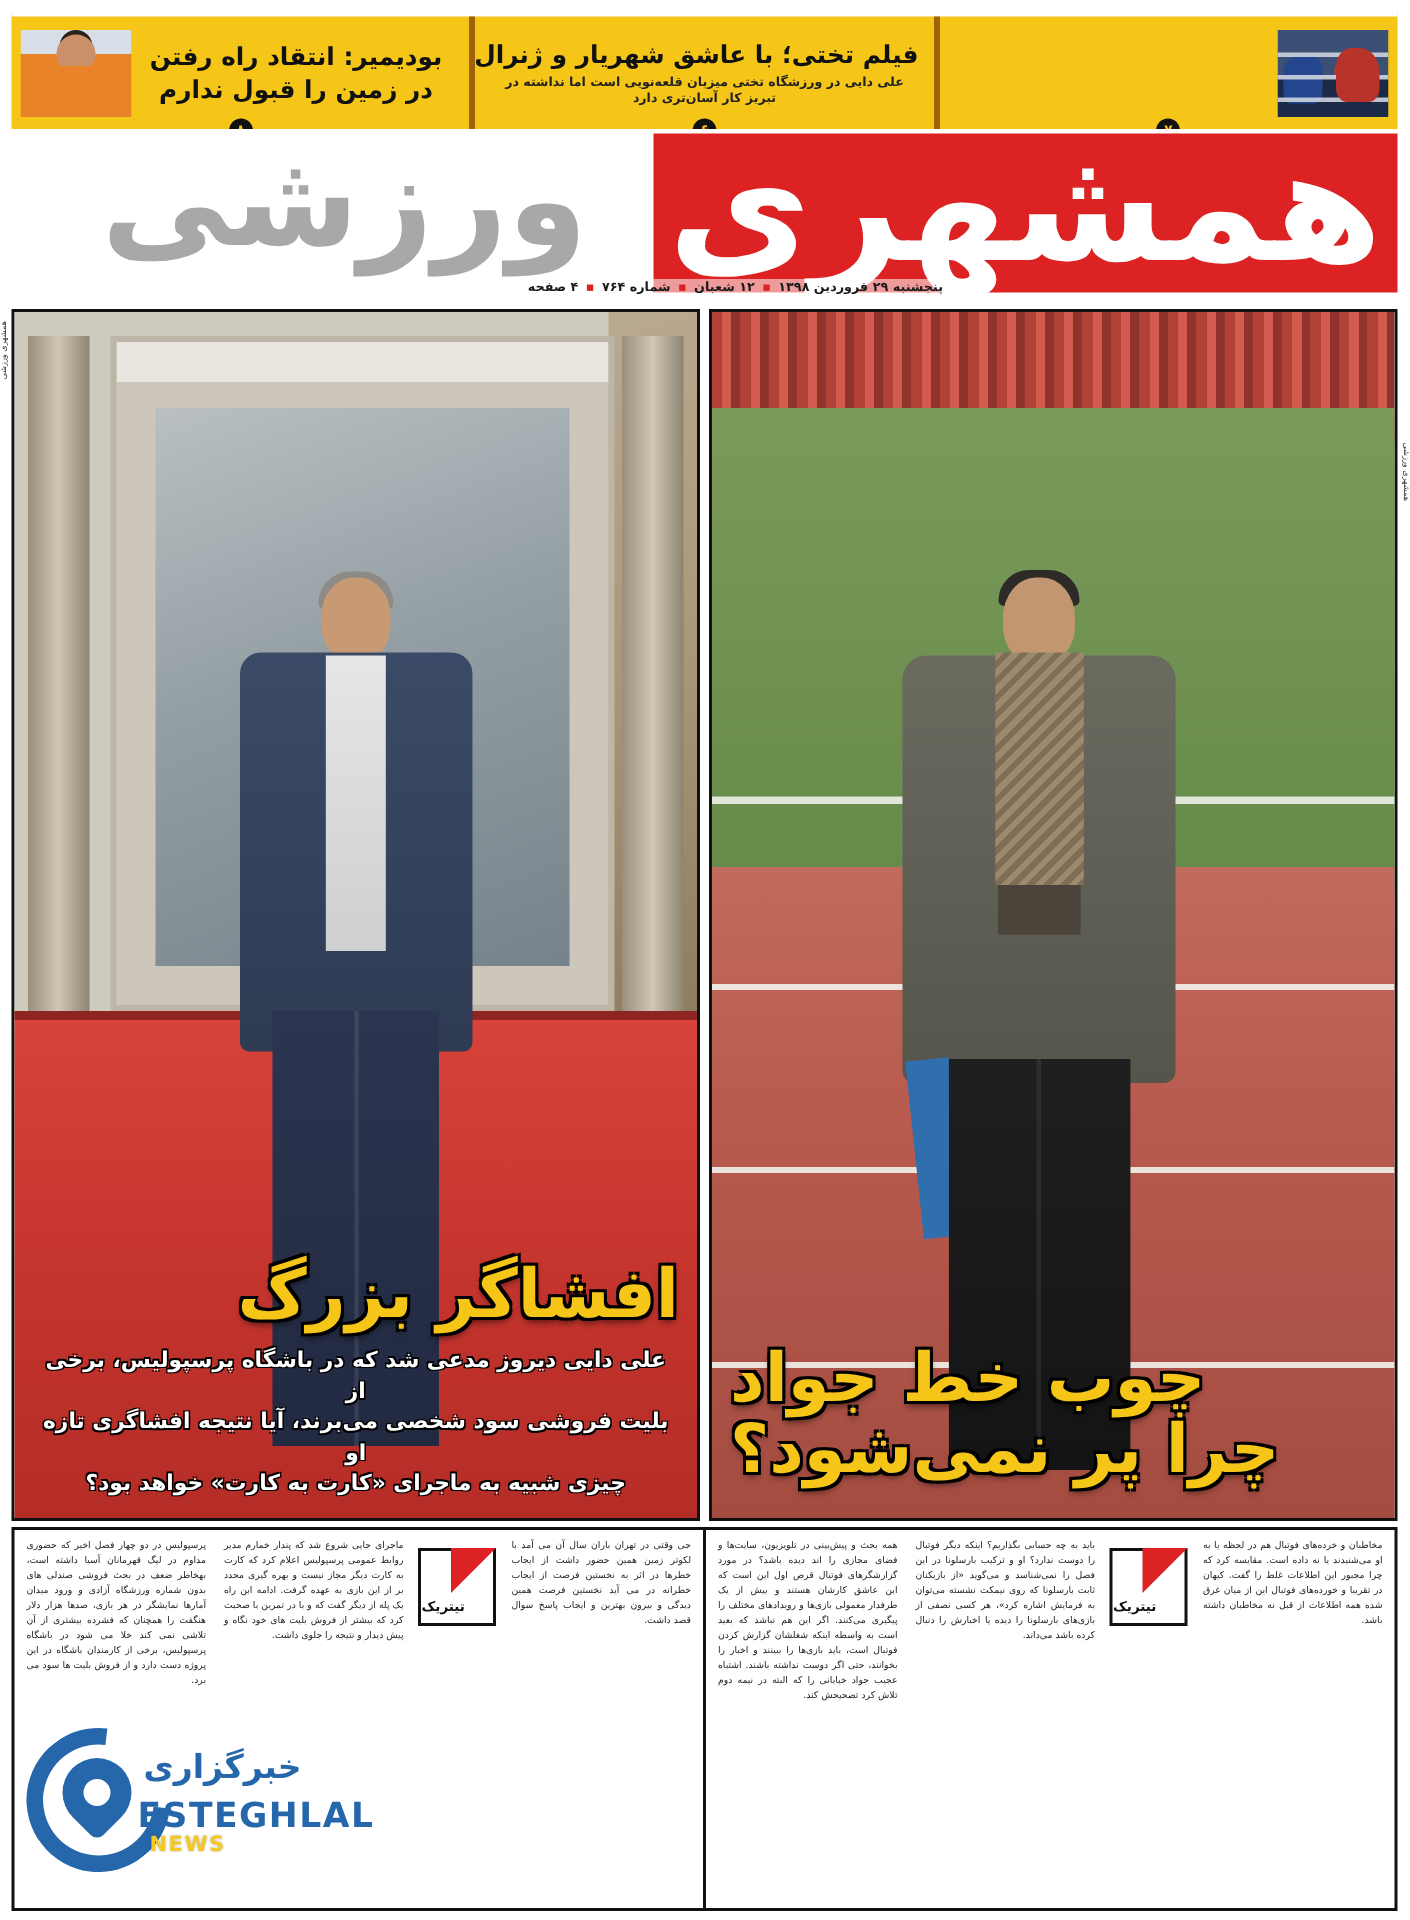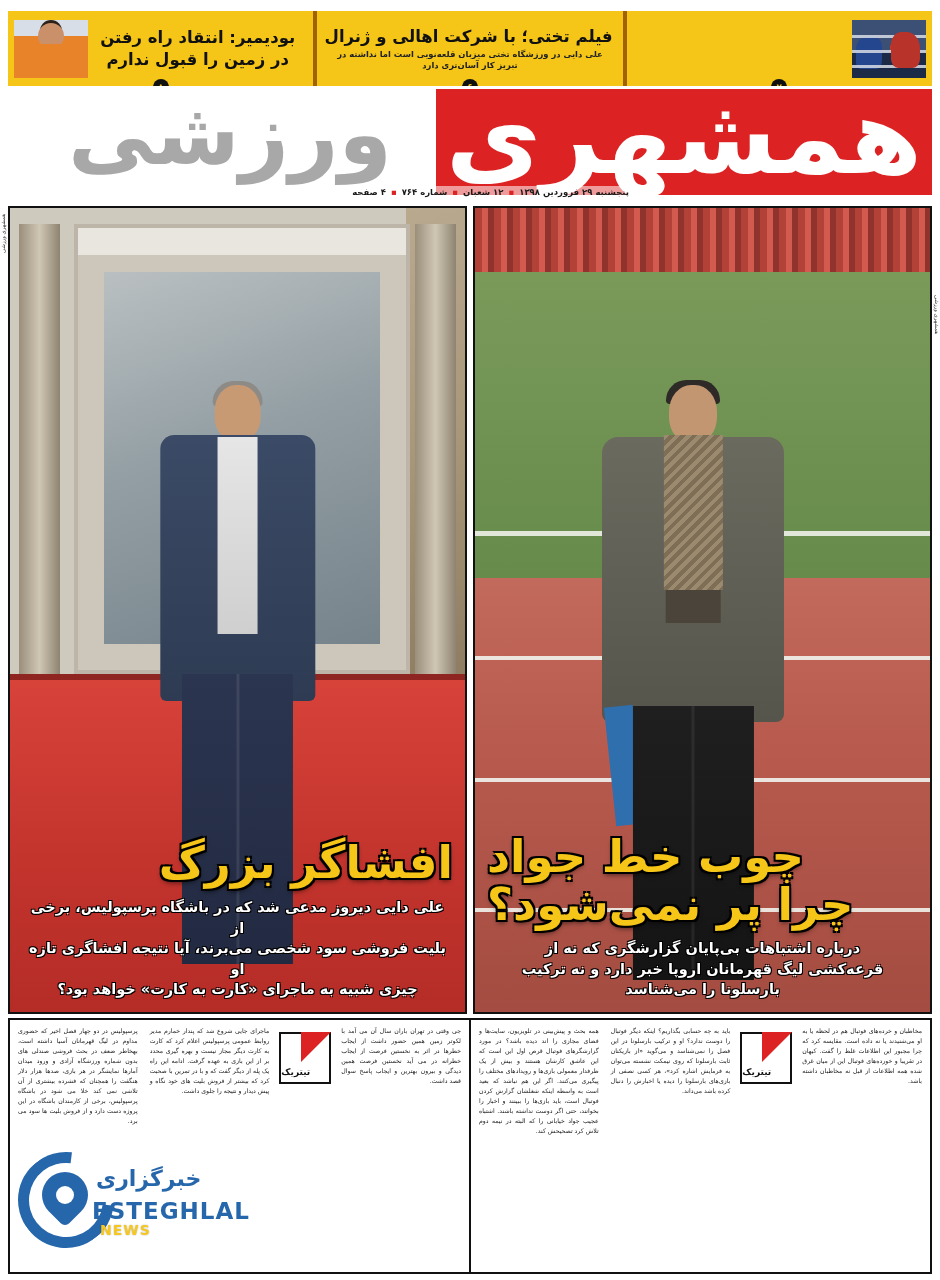--- a/index.html
+++ b/index.html
@@ -511,21 +511,21 @@
           <div class="ring-rope" style="top:26%"></div>
           <div class="ring-rope" style="top:52%"></div>
           <div class="ring-rope" style="top:78%"></div>
         </div>
       </div>
       <div class="pg-badge">۷</div>
     </div>
 
     <div class="banner-cell">
       <div class="banner-text">
-        <div class="banner-title">فیلم تختی؛ با شرکت اهالی و ژنرال</div>
+        <div class="banner-title">فیلم تختی؛ با عاشق شهریار و ژنرال</div>
         <div class="banner-sub">علی دایی در ورزشگاه تختی میزبان قلعه‌نویی است اما نداشته در تبریز کار آسان‌تری دارد</div>
       </div>
       <div class="pg-badge">۶</div>
     </div>
 
     <div class="banner-cell">
       <div class="banner-text">
         <div class="banner-title two-line">بودیمیر: انتقاد راه رفتن</div>
         <div class="banner-title two-line">در زمین را قبول ندارم</div>
       </div>
@@ -575,25 +575,20 @@
           <div class="mc-folder"></div>
           <div class="mc-trousers"></div>
         </div>
       </div>
 
       <div class="headline-wrap">
         <div class="headline left-hl">
           <span class="ln">چوب خط جواد</span>
           <span class="ln">چرا پر نمی‌شود؟</span>
         </div>
-        <div class="subheadline left-sub">
-          <span class="ln">درباره اشتباهات بی‌پایان گزارشگری که نه از</span>
-          <span class="ln">قرعه‌کشی لیگ قهرمانان اروپا خبر دارد و نه ترکیب</span>
-          <span class="ln">بارسلونا را می‌شناسد</span>
-        </div>
       </div>
     </div>
 
     <div class="panel">
       <div class="photo-right">
         <div class="stone-wall"></div>
         <div class="door-frame">
           <div class="door-glass"></div>
         </div>
         <div class="door-pillar p1"></div>

